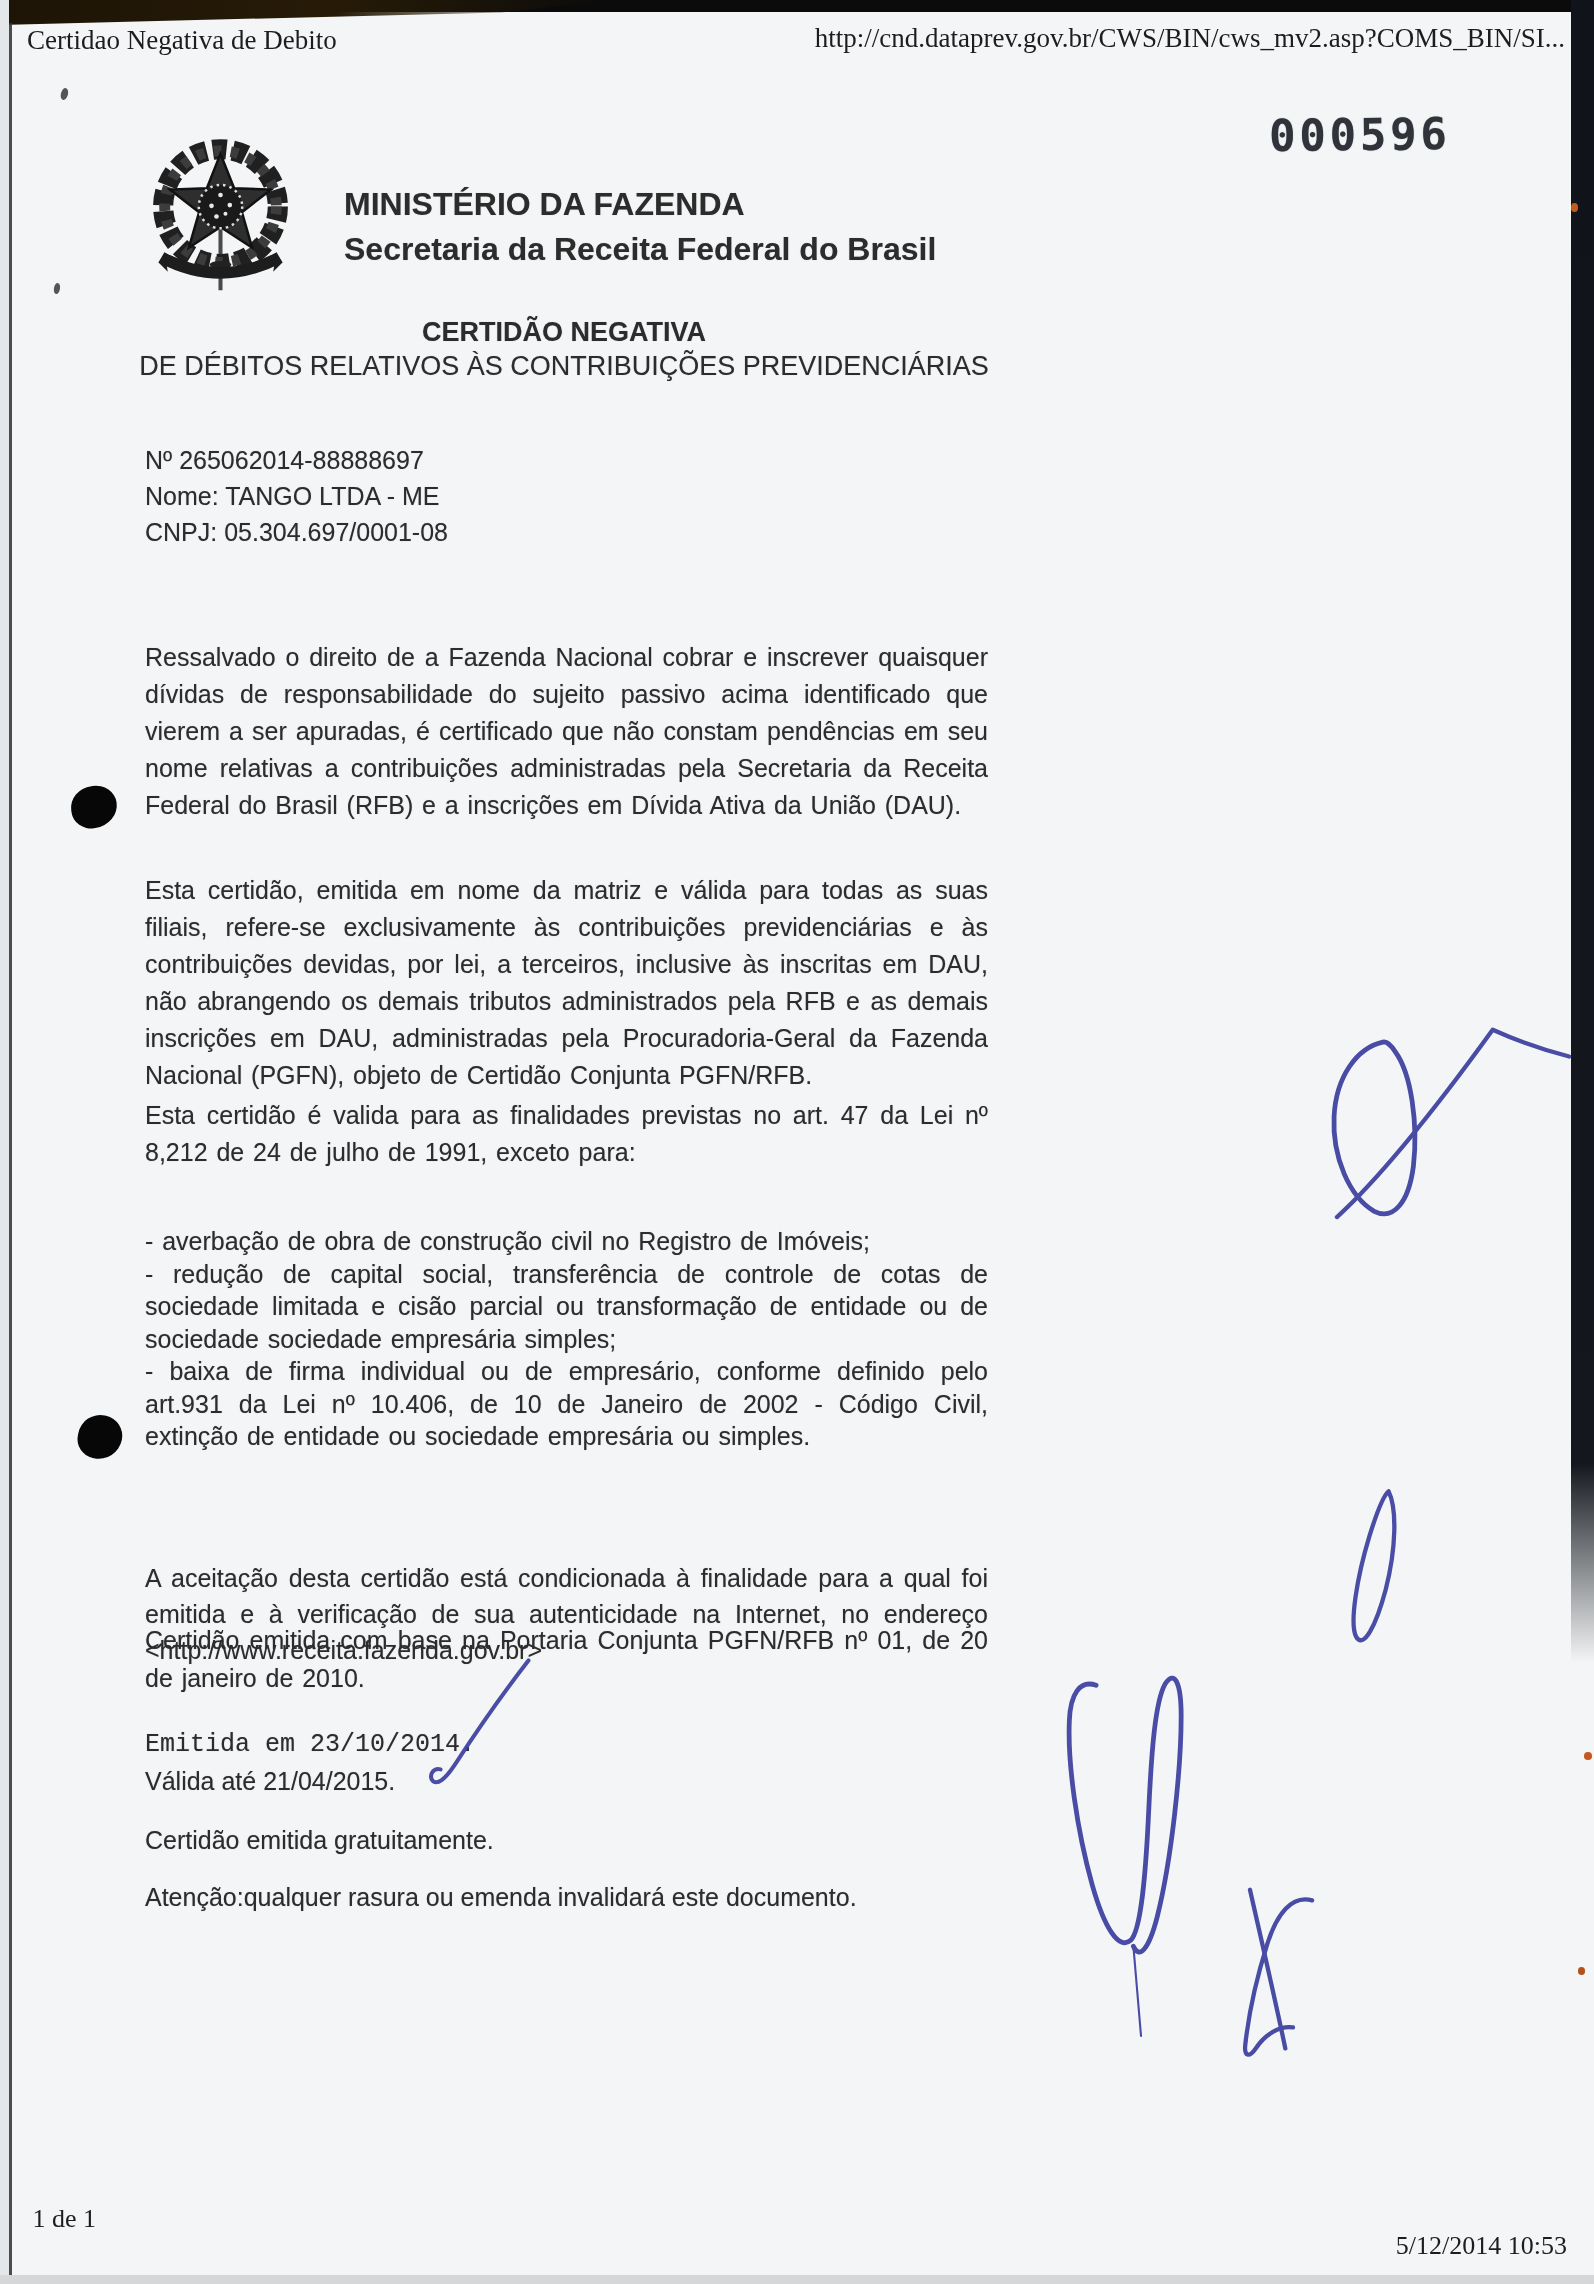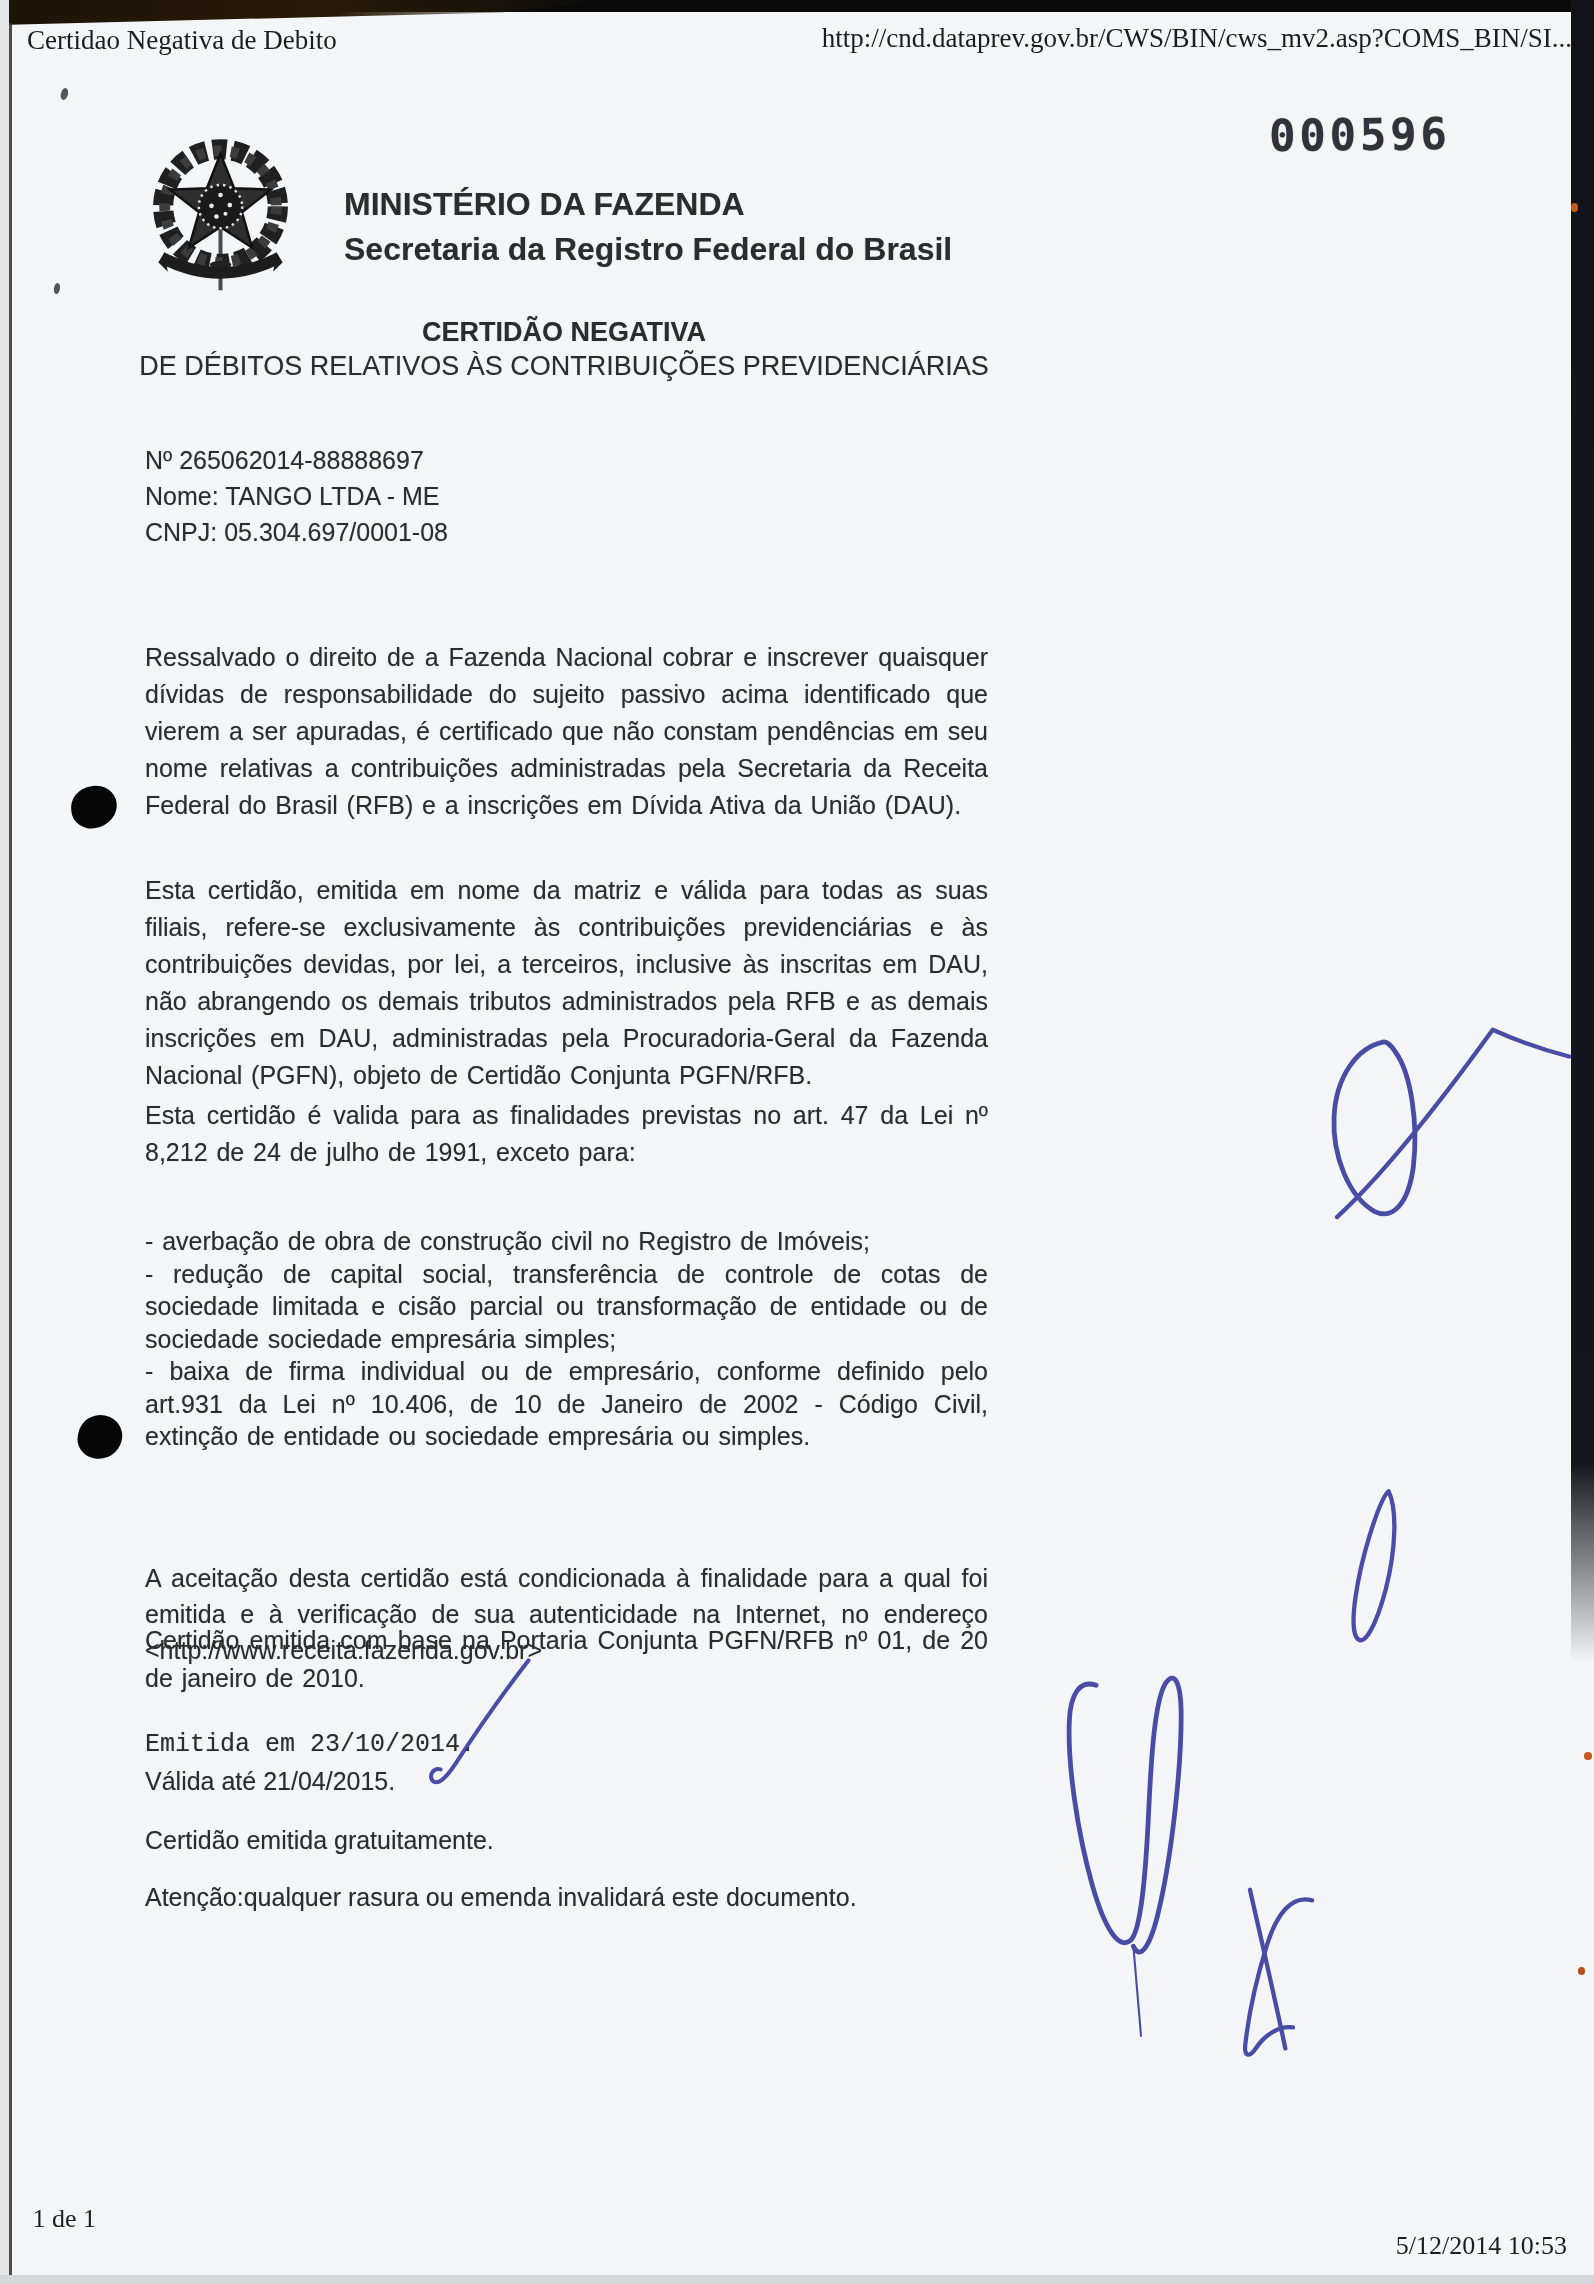--- a/index.html
+++ b/index.html
@@ -24,21 +24,21 @@
   .speck{position:absolute;background:#555;border-radius:50%;}
   .speck-a{left:61px;top:88px;width:6.7px;height:11.5px;transform:rotate(14deg);}
   .speck-b{left:54px;top:283px;width:5.7px;height:10.5px;transform:rotate(10deg);}
   .speck-o1{left:1571px;top:203px;width:6.7px;height:8.6px;background:#c05a1e;}
   .speck-o2{left:1584px;top:1752px;width:7.6px;height:7.6px;background:#c4581e;}
   .speck-o3{left:1578px;top:1967px;width:6.7px;height:7.6px;background:#b5521c;}
 
   
   .print-hf{position:absolute;font-family:"Liberation Serif",serif;color:#1d1d1d;font-size:27px;white-space:nowrap;}
   .hdr-left{left:27px;top:25px;}
-  .hdr-right{right:22px;top:23px;}
+  .hdr-right{right:29px;top:23px;}
   .ftr-left{left:32.5px;top:2204px;font-size:26px;}
   .ftr-right{right:27px;top:2231px;font-size:26px;}
 
   
   .stamp{position:absolute;left:1269px;top:109px;
     font-family:"DejaVu Sans Mono",monospace;font-weight:700;font-size:44px;
     letter-spacing:3.8px;color:var(--stamp,#30333a);transform:rotate(-.6deg);
     text-shadow:0 0 1px rgba(48,51,58,.55);}
 
   
@@ -101,21 +101,21 @@
     <circle cx="56" cy="45" r="1.5" fill="#e9e9e9"></circle>
     <circle cx="47.4" cy="52.4" r="1.5" fill="#e9e9e9"></circle>
     <circle cx="53.2" cy="50.6" r="1.3" fill="#e9e9e9"></circle>
     <ellipse cx="50" cy="83.5" rx="7" ry="2.4" fill="#222"></ellipse>
     <path d="M10 82 Q50 103 90 82 L86.2 75.5 Q50 94.5 13.8 75.5 Z" fill="#1d1d1d"></path>
     <path d="M10 82 L16 88 L14 76 Z M90 82 L84 88 L86 76 Z" fill="#1d1d1d"></path>
   </svg>
 
   <div class="doc-text agency">
     <div>MINISTÉRIO DA FAZENDA</div>
-    <div>Secretaria da Registro Federal do Brasil</div>
+    <div>Secretaria da Receita Federal do Brasil</div>
   </div>
 
   <div class="doc-text cert-title">
     <div class="t1">CERTIDÃO NEGATIVA</div>
     <div class="t2">DE DÉBITOS RELATIVOS ÀS CONTRIBUIÇÕES PREVIDENCIÁRIAS</div>
   </div>
 
   <div class="doc-text ids">
     <div>Nº 265062014-88888697</div>
     <div>Nome: TANGO LTDA - ME</div>

